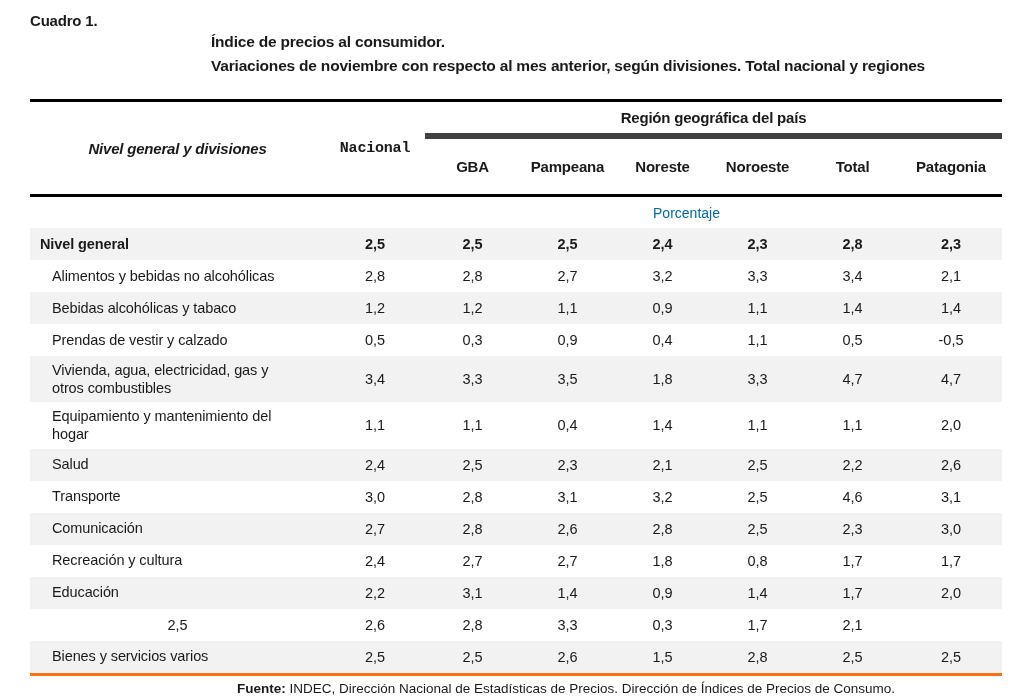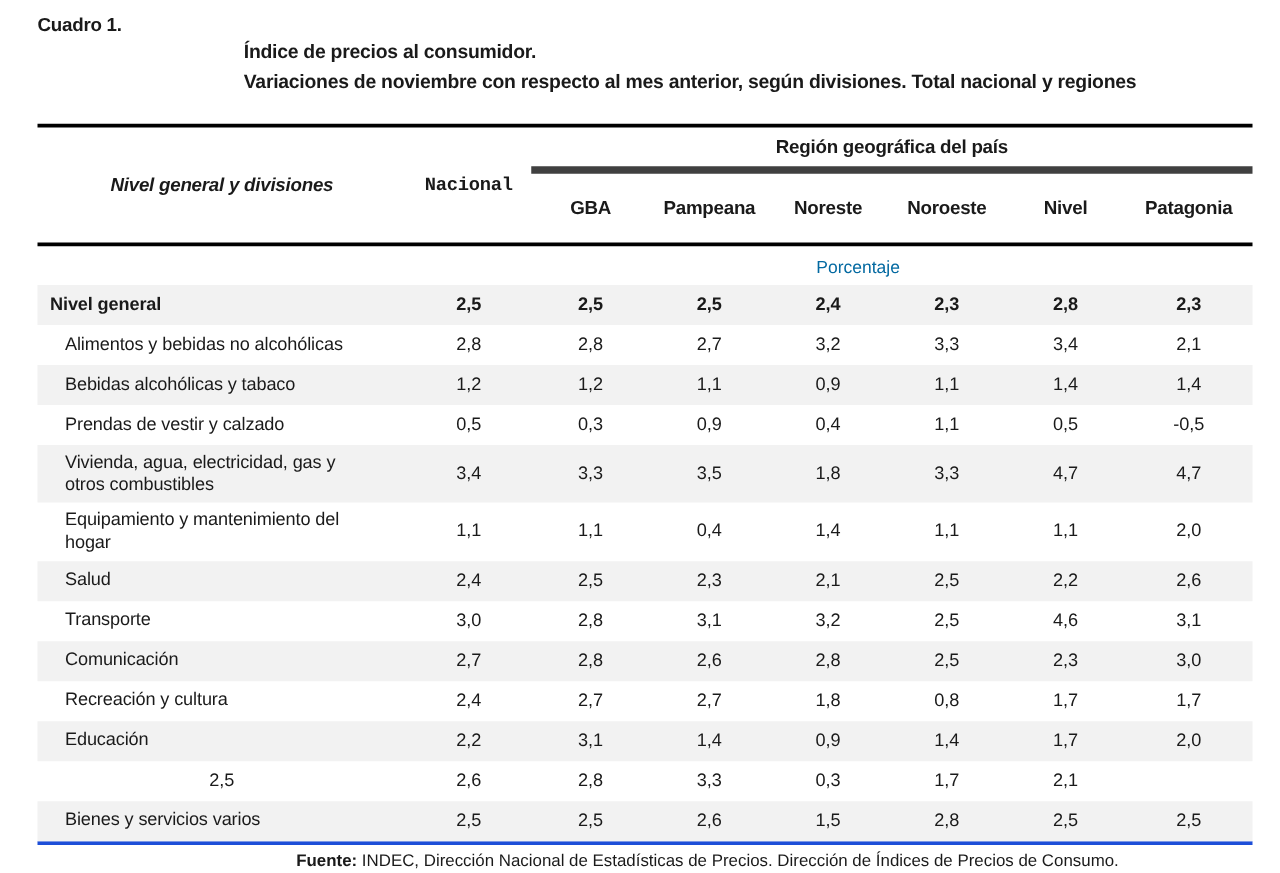--- a/index.html
+++ b/index.html
@@ -3,38 +3,38 @@
 <meta charset="utf-8">
 <style>
   * { margin:0; padding:0; box-sizing:border-box; }
   html,body { width:1024px; height:698px; background:#ffffff; overflow:hidden; }
   body { font-family:"Liberation Sans","DejaVu Sans",sans-serif; color:#1a1a1a; }
   .page { position:relative; width:1024px; height:698px; background:#fff; }
 
   
   .caption-block { position:relative; height:99px; }
   .cuadro-label { position:absolute; left:30px; top:12px; font-size:15px; font-weight:bold; letter-spacing:-0.2px; }
-  .titles { position:absolute; left:195px; top:30px; }
+  .titles { position:absolute; left:211px; top:30px; }
   .title-line { font-size:15.5px; font-weight:bold; line-height:24px; letter-spacing:-0.2px; white-space:nowrap; }
 
   
   .table { margin-left:30px; width:972px; }
   .grid-cols { display:grid; grid-template-columns:295px 100px 95px 95px 95px 95px 95px 102px; }
 
   .thead { border-top:3px solid #000; border-bottom:3px solid #000; grid-template-rows:37px 55px; }
   .th { display:flex; align-items:center; justify-content:center; font-weight:bold; font-size:15px; letter-spacing:-0.2px; }
   .label-th { grid-column:1; grid-row:1/3;font-style:italic; }
   .nacional-th { grid-column:2; grid-row:1/3;font-family:Liberation Mono, monospace; }
   .region-group { grid-column:3/9; grid-row:1; border-bottom:6px solid #404040; }
   .region-col { grid-row:2; }
 
   .unit-row { height:31px; }
   .unit-cell { grid-column:2/9; display:flex; align-items:center; justify-content:center; padding-left:46px; font-size:14px; color:#0369a1; }
 
-  .tbody { border-bottom:3px solid #1d4ed8; }
+  .tbody { border-bottom:3px solid #f97316; }
   .trow { min-height:32px; align-items:center; }
   .trow:nth-child(odd) { background:#f2f2f2; }
   .cell { font-size:14.5px; }
   .cell.label { padding:5px 28px 5px 22px; line-height:1.25; letter-spacing:-0.1px; }
   .cell.num { text-align:center; }
   .trow.toprow .cell.label { padding-left:10px; font-weight:bold; }
   .trow.toprow .cell.num { font-weight:bold; }
 
   
   .footer { margin-left:30px; width:972px; padding-left:100px; margin-top:5px; text-align:center; font-size:13.5px; color:#1a1a1a; }
@@ -56,21 +56,21 @@
   <div class="table">
 
     <div class="thead grid-cols">
       <div class="th label-th">Nivel general y divisiones</div>
       <div class="th nacional-th">Nacional</div>
       <div class="th region-group">Región geográfica del país</div>
       <div class="th region-col">GBA</div>
       <div class="th region-col">Pampeana</div>
       <div class="th region-col">Noreste</div>
       <div class="th region-col">Noroeste</div>
-      <div class="th region-col">Nivel</div>
+      <div class="th region-col">Total</div>
       <div class="th region-col">Patagonia</div>
     </div>
 
     <div class="unit-row grid-cols">
       <div class="unit-cell">Porcentaje</div>
     </div>
 
     <div class="tbody">
         <div class="trow grid-cols toprow">
     <div class="cell label">Nivel general</div>

